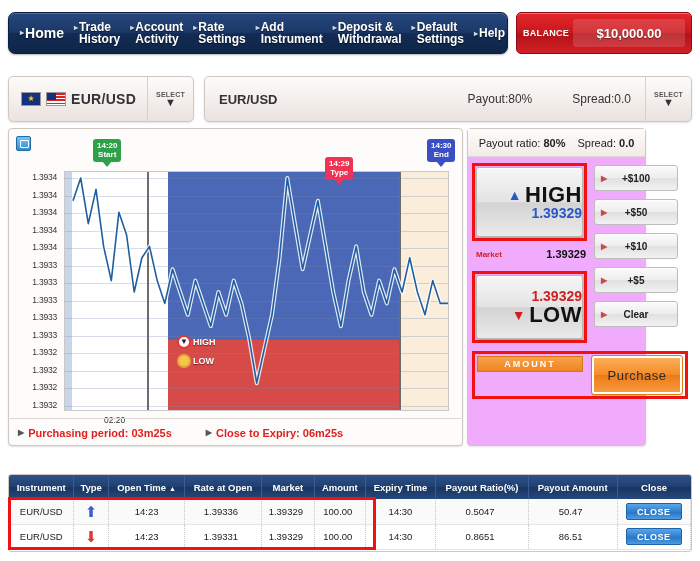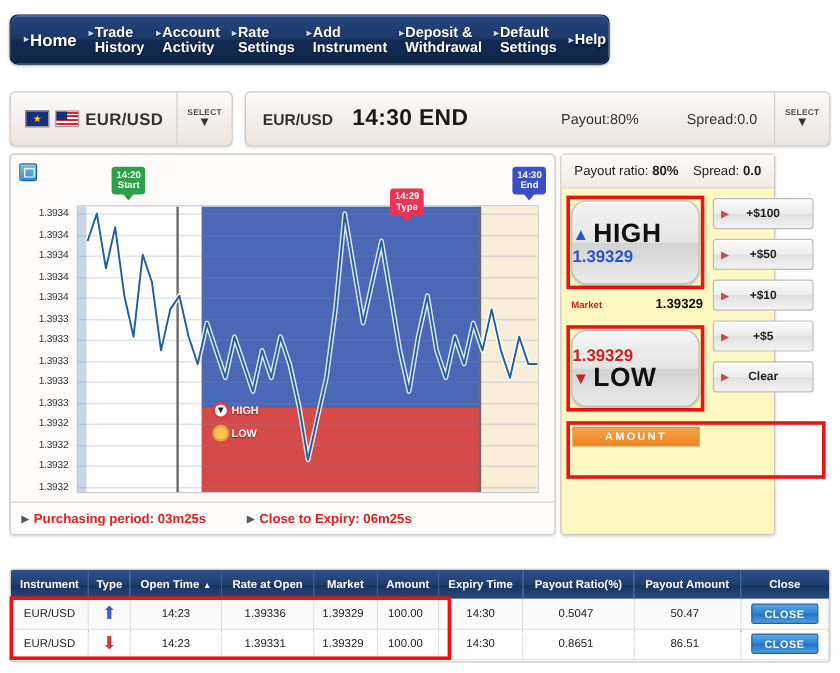--- a/index.html
+++ b/index.html
@@ -161,42 +161,42 @@
     position:absolute; left:8px; top:418px; width:455px; height:28px;
     display:flex; align-items:center; gap:34px; padding-left:10px;
     border-top:1px solid #ddd6d1;
   }
   .status-item { display:flex; align-items:center; gap:4px; color:#e02020; font-weight:bold; font-size:11px; }
   .status-item .tri { color:#555; font-size:8px; }
 
   
   .rightpanel {
     position:absolute; left:467px; top:128px; width:179px; height:318px;
-    background:#fef9c3; border:1px solid #cfc7c2; border-radius:4px;
+    background:#f0abfc; border:1px solid #cfc7c2; border-radius:4px;
     box-shadow:0 1px 2px rgba(0,0,0,.12);
     padding-left:30px;
   }
   .ratio-row {
     position:absolute; left:0; top:0; width:100%; height:28px;
     display:flex; align-items:center; justify-content:center; gap:12px;
     background:linear-gradient(#fdfbf9,#f2ece8);
     border-bottom:1px solid #ded7d2;
     font-size:11px; color:#222;
   }
   .redbox { position:absolute; border:3px solid #f21111; }
   .hl-frame { left:4px; top:34px; width:115px; height:78px; }
   .lo-frame { left:4px; top:142px; width:115px; height:72px; }
   .amt-frame { left:4px; top:222px; width:216px; height:48px; }
 
   .glassbtn {
     position:absolute; background:linear-gradient(#f6f6f6,#e3e3e3 50%,#d3d3d3 51%,#eaeaea);
-    border:1px solid #b7b7b7; border-radius:13px;
+    border:1px solid #b7b7b7; border-radius:3px;
     box-shadow:inset 0 1px 0 #fff, 0 1px 2px rgba(0,0,0,.2);
     cursor:pointer; display:flex; flex-direction:column;
-    align-items:flex-start; justify-content:center;
+    align-items:flex-end; justify-content:center;
   }
   .btn-high { left:8px; top:38px; width:107px; height:70px; }
   .btn-low  { left:8px; top:146px; width:107px; height:64px; }
   .bigword { font-size:22px; font-weight:bold; color:#111; letter-spacing:.5px; line-height:22px; }
   .bigword .car { font-size:14px; vertical-align:2px; margin-right:3px; }
   .car-up { color:#2b56c8; }
   .car-dn { color:#d01f1f; }
   .subprice { font-size:14px; font-weight:bold; line-height:15px; }
   .price-blue { color:#2b56c8; }
   .price-red  { color:#d01f1f; }
@@ -291,39 +291,42 @@
 Settings</span></div>
       <div class="nav-item"><span class="bullet">▸</span><span>Add
 Instrument</span></div>
       <div class="nav-item"><span class="bullet">▸</span><span>Deposit &amp;
 Withdrawal</span></div>
       <div class="nav-item"><span class="bullet">▸</span><span>Default
 Settings</span></div>
       <div class="nav-item"><span class="bullet">▸</span><span>Help</span></div>
     </div>
 
+  <div class="balance">
+    <span class="balance-label">BALANCE</span>
+    <span class="balance-value">$10,000.00</span>
+  </div>
 </div>
 
 <div class="instbar">
   <div class="inst-left panelbox">
     <div class="pairwrap">
       <span class="flag flag-eu"></span>
       <span class="flag flag-us"></span>
       <span class="pairname">EUR/USD</span>
     </div>
     <div class="selectbtn">
       <span class="sl">SELECT</span>
       <span class="ar">▼</span>
     </div>
   </div>
 
   <div class="inst-right panelbox">
     <div class="inner">
       <span class="ir-pair">EUR/USD</span>
-      <span class="ir-time">14:30 END</span>
       <span class="ir-spacer"></span>
       <span class="ir-meta">Payout:80%</span>
       <span class="ir-meta">Spread:0.0</span>
     </div>
     <div class="selectbtn">
       <span class="sl">SELECT</span>
       <span class="ar">▼</span>
     </div>
   </div>
 </div>
@@ -395,20 +398,21 @@
   </div>
   <div class="flagmark fm-stop" style="left:316px; top:28px;">
     <span>14:29</span><br>
     <span>Type</span>
   </div>
   <div class="flagmark fm-end" style="left:418px; top:10px;">
     <span>14:30</span><br>
     <span>End</span>
   </div>
 
+  <div class="xlabel">02:20</div>
 </div>
 
 <div class="statusbar">
   <div class="status-item">
     <span class="tri">▶</span>
     <span>Purchasing period: 03m25s</span>
   </div>
   <div class="status-item">
     <span class="tri">▶</span>
     <span>Close to Expiry: 06m25s</span>
@@ -468,20 +472,21 @@
       <div class="amtbtn">
         <span class="tri">▶</span>
         <span>Clear</span>
       </div>
     </div>
 
   <div class="redbox amt-frame"></div>
   <div class="amount-widget">
     <div class="amount-hdr">AMOUNT</div>
   </div>
+  <div class="purchase-btn">Purchase</div>
 </div>
 
 <div class="tablewrap">
   <table>
     <thead>
         <tr id="thead-row">
           <th>Instrument</th>
           <th>Type</th>
           <th>Open Time<span class="sort-caret">▲</span></th>
           <th>Rate at Open</th>

